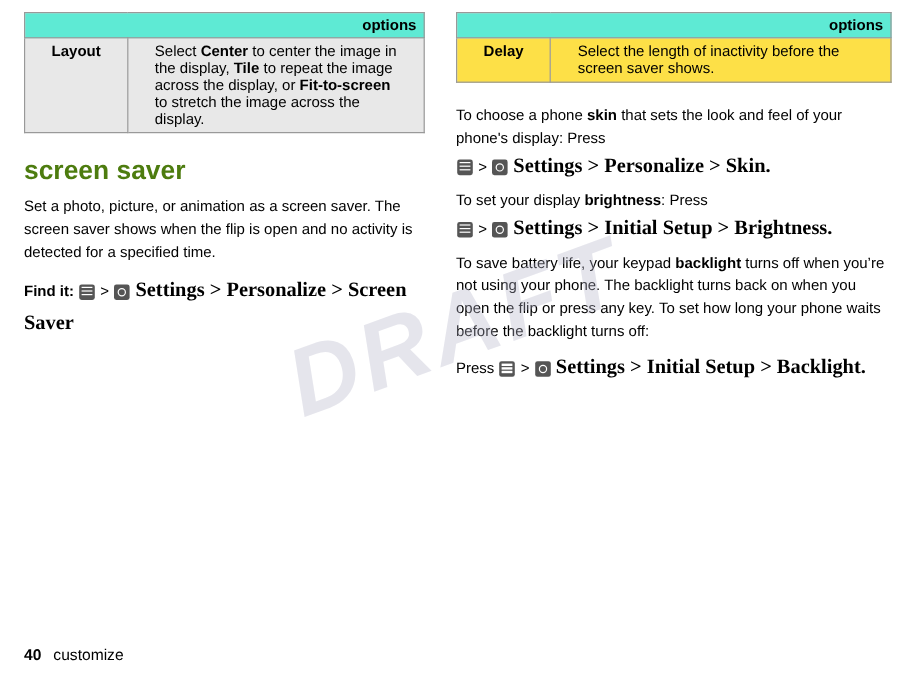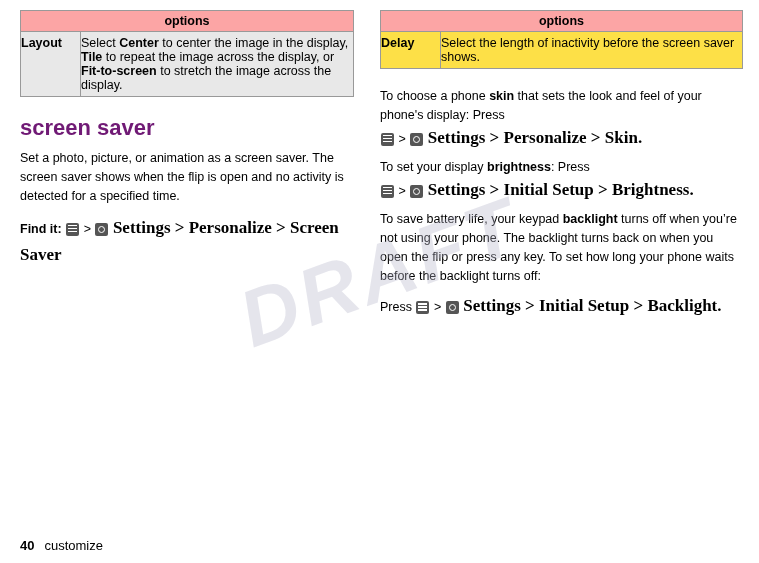--- a/index.html
+++ b/index.html
@@ -37,31 +37,31 @@
     
     .options-table {
       width: 100%;
       border-collapse: collapse;
       border: 1px solid #999;
       margin-bottom: 18px;
       font-size: 12.5px;
     }
 
     .options-table thead tr th {
-      background: #fca5a5;
+      background: #5eead4;
       border: 1px solid #999;
-      text-align: center;
+      text-align: right;
       padding: 3px 6px;
       font-weight: bold;
       font-size: 12.5px;
     }
 
     .options-table tbody tr td {
       border: 1px solid #999;
-      padding: 4px 0;
+      padding: 4px 22px;
       vertical-align: top;
     }
 
     .options-table tbody tr td:first-child {
       font-weight: bold;
       white-space: nowrap;
       width: 60px;
     }
 
     .options-table tbody tr:first-child td {
@@ -69,21 +69,21 @@
     }
 
     .options-table tbody tr:last-child td {
       background: #e8e8e8;
     }
 
     
     .section-title {
       font-size: 22px;
       font-weight: bold;
-      color: #701a75;
+      color: #4d7c0f;
       margin-bottom: 8px;
       line-height: 1.2;
     }
 
     .section-body {
       font-size: 12.5px;
       line-height: 1.5;
       margin-bottom: 8px;
     }
 

